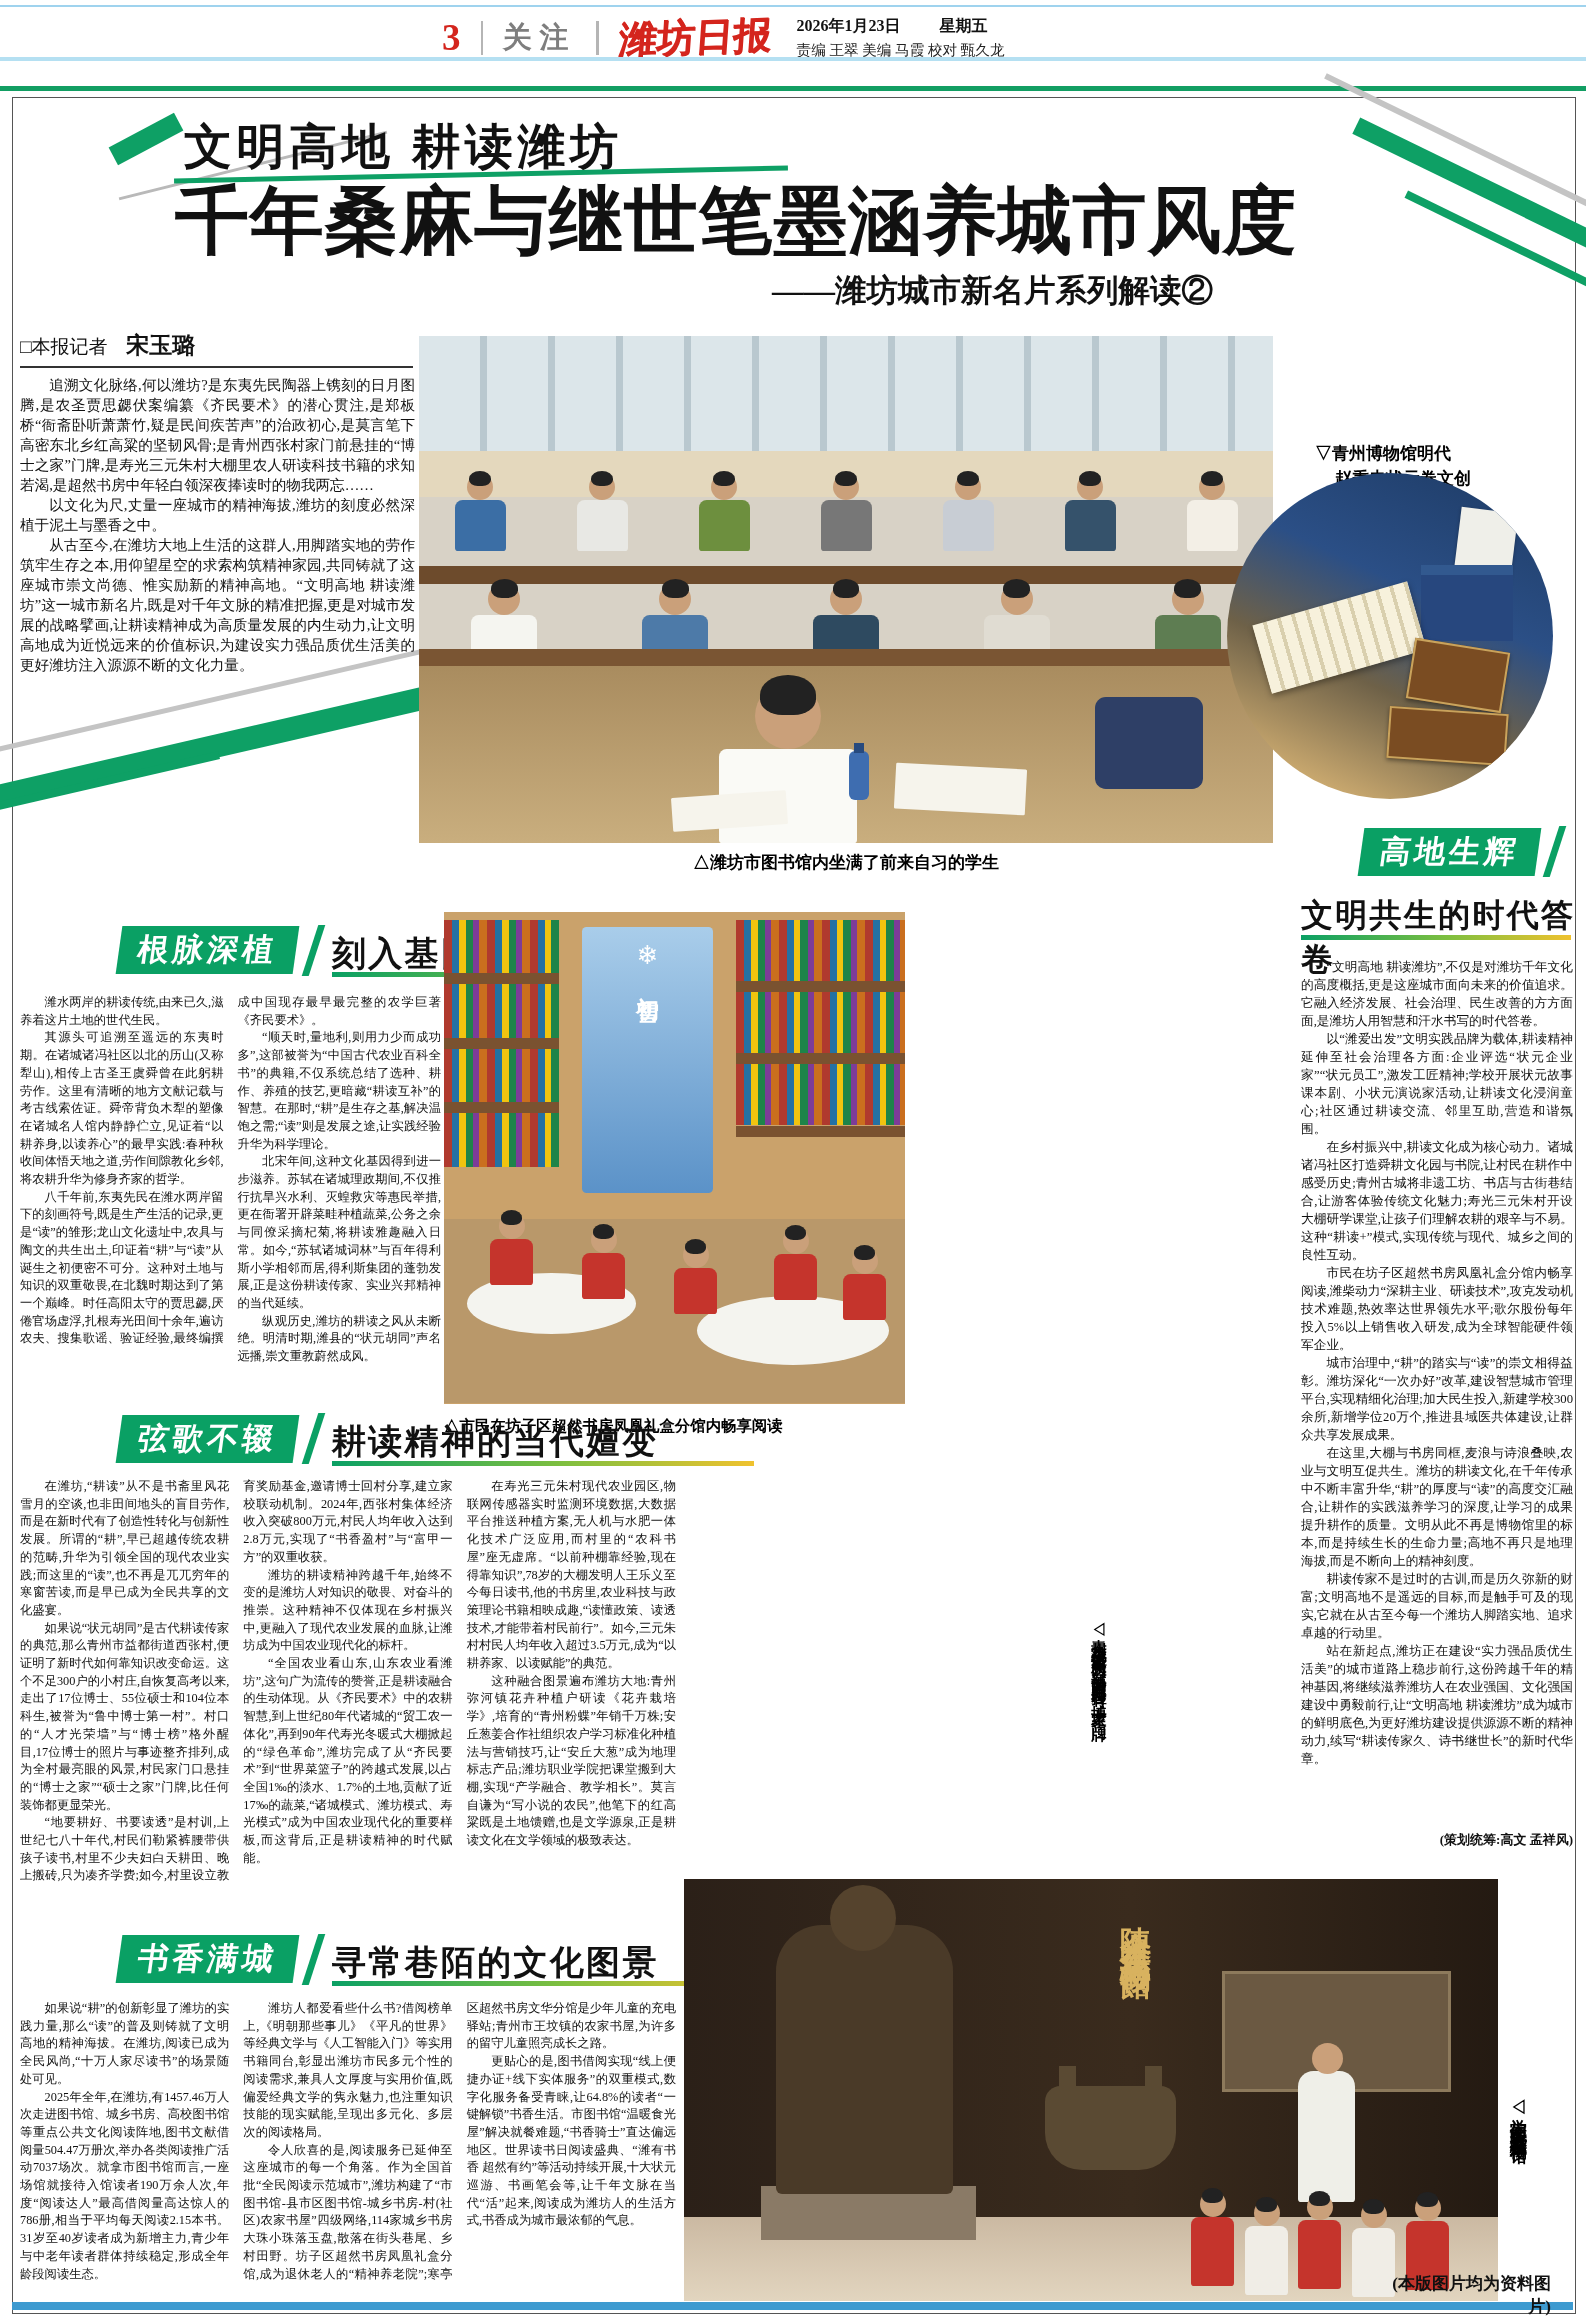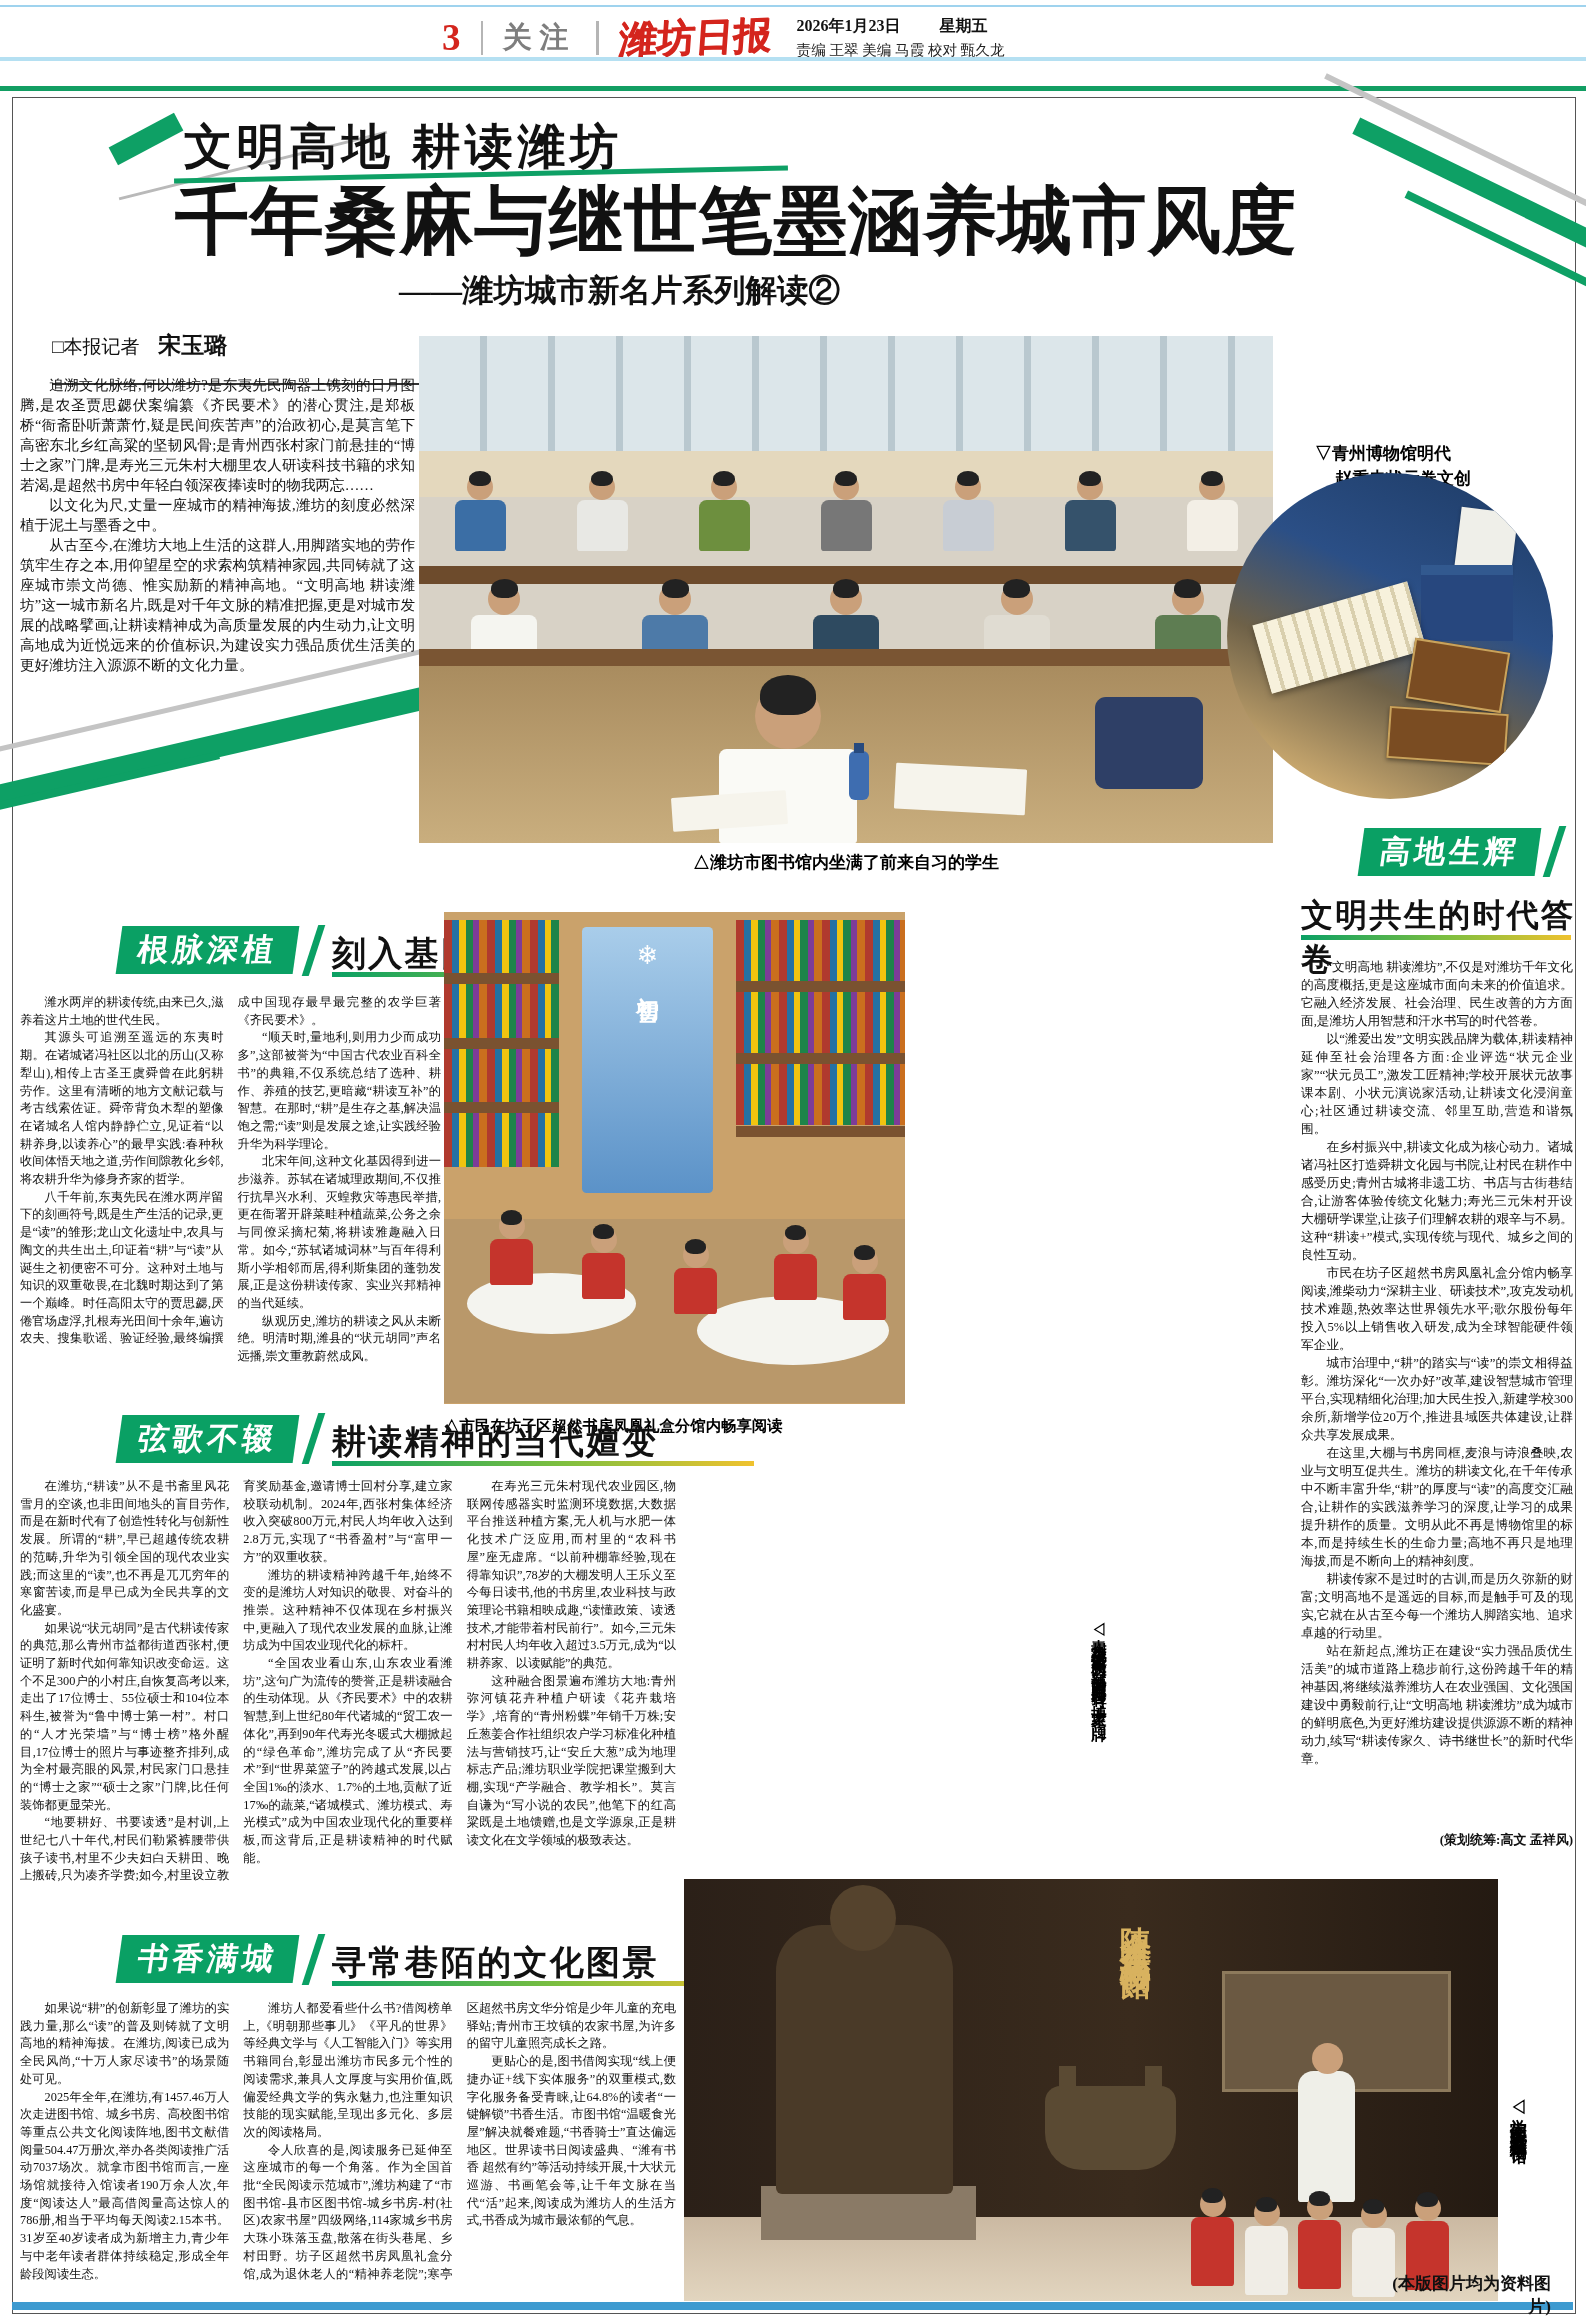--- a/index.html
+++ b/index.html
@@ -22,24 +22,24 @@
   .frame{position:absolute;left:11.5px;top:97px;width:1562px;height:2215px;border:0.8px solid #555;}
   .btm-blue{position:absolute;left:12.3px;top:2302px;width:1561px;height:8.4px;background:#3d9ad0;}
   
   .kicker{position:absolute;left:184px;top:115px;font-size:48px;font-weight:bold;
           font-family:"Liberation Sans",sans-serif;letter-spacing:4.6px;}
   .kick-wedge{position:absolute;left:109px;top:129px;width:74px;height:20px;background:#0ea065;transform:rotate(-28deg);}
   .kick-line{position:absolute;left:174px;top:172px;width:614px;height:5.4px;background:#0ea065;transform:rotate(-1.2deg);}
   .kick-gray{position:absolute;left:115px;top:164px;width:276px;height:3.1px;background:#b9b9b9;transform:rotate(-14deg);}
   .headline{position:absolute;left:175px;top:172px;width:1252px;font-size:74px;font-weight:900;
             font-family:"Liberation Serif",serif;letter-spacing:0.8px;white-space:nowrap;}
-  .subtitle{position:absolute;left:399px;top:270px;width:814px;text-align:left;
+  .subtitle{position:absolute;left:399px;top:270px;width:814px;text-align:right;
             font-size:31.5px;font-weight:bold;font-family:"Liberation Serif",serif;}
-  .byline{position:absolute;left:20px;top:330px;width:393px;border-bottom:2.3px solid #333;padding-bottom:22px;
-          font-size:19px;margin-left:32px;}
+  .byline{position:absolute;left:20px;top:330px;width:393px;border-bottom:2.3px solid #333;padding-bottom:5px;
+          font-size:19px;}
   .byline b{font-size:23px;margin-left:14px;}
   .intro{position:absolute;left:20px;top:375px;width:395px;height:361px;overflow:hidden;
          font-size:14.6px;line-height:20px;text-align:justify;}
   .intro p,.colbody p{margin:0;text-indent:2em;}
   
   .stripe{position:absolute;background:#0ea065;}
   .stripe.gray{background:#c4c4c4;}
   
   .photo{position:absolute;overflow:hidden;background:#d8d2c6;}
   .caption{position:absolute;font-size:17px;font-weight:bold;color:#000;font-family:"Liberation Serif",serif;}

